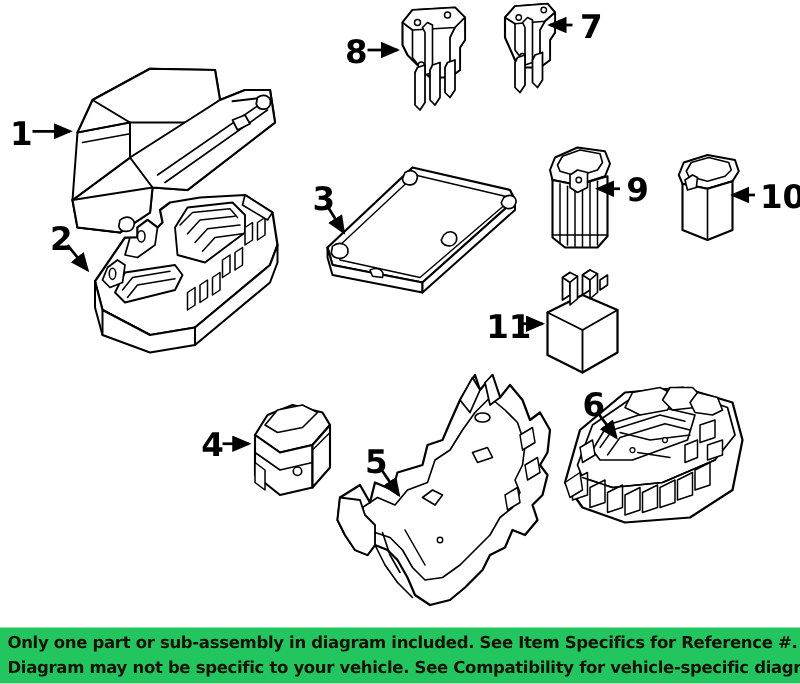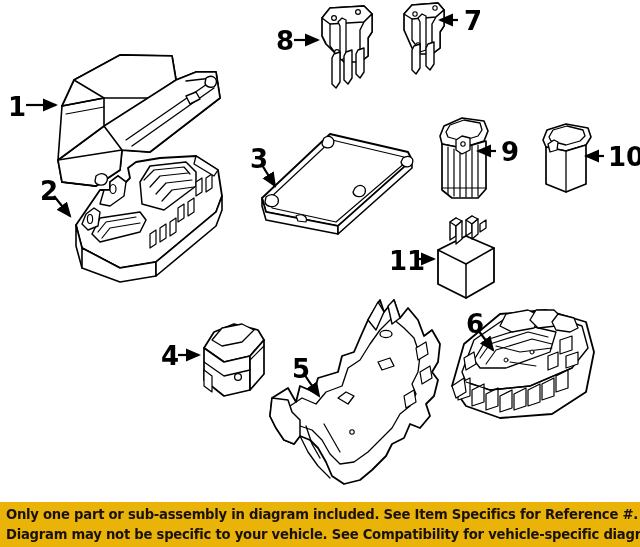--- a/index.html
+++ b/index.html
@@ -34,21 +34,21 @@
     font-weight: bold;
     font-size: 26px;
     fill: #000000;
   }
   #disclaimer-banner {
     position: absolute;
     left: 0;
     top: 502px;
     width: 640px;
     height: 45px;
-    background: #eab308;
+    background: #22c55e;
     box-sizing: border-box;
     padding: 3px 6px 0 6px;
   }
   .banner-line {
     display: block;
     font-family: "DejaVu Sans", "Liberation Sans", sans-serif;
     font-weight: bold;
     font-size: 13.2px;
     line-height: 20px;
     color: #1a1208;

